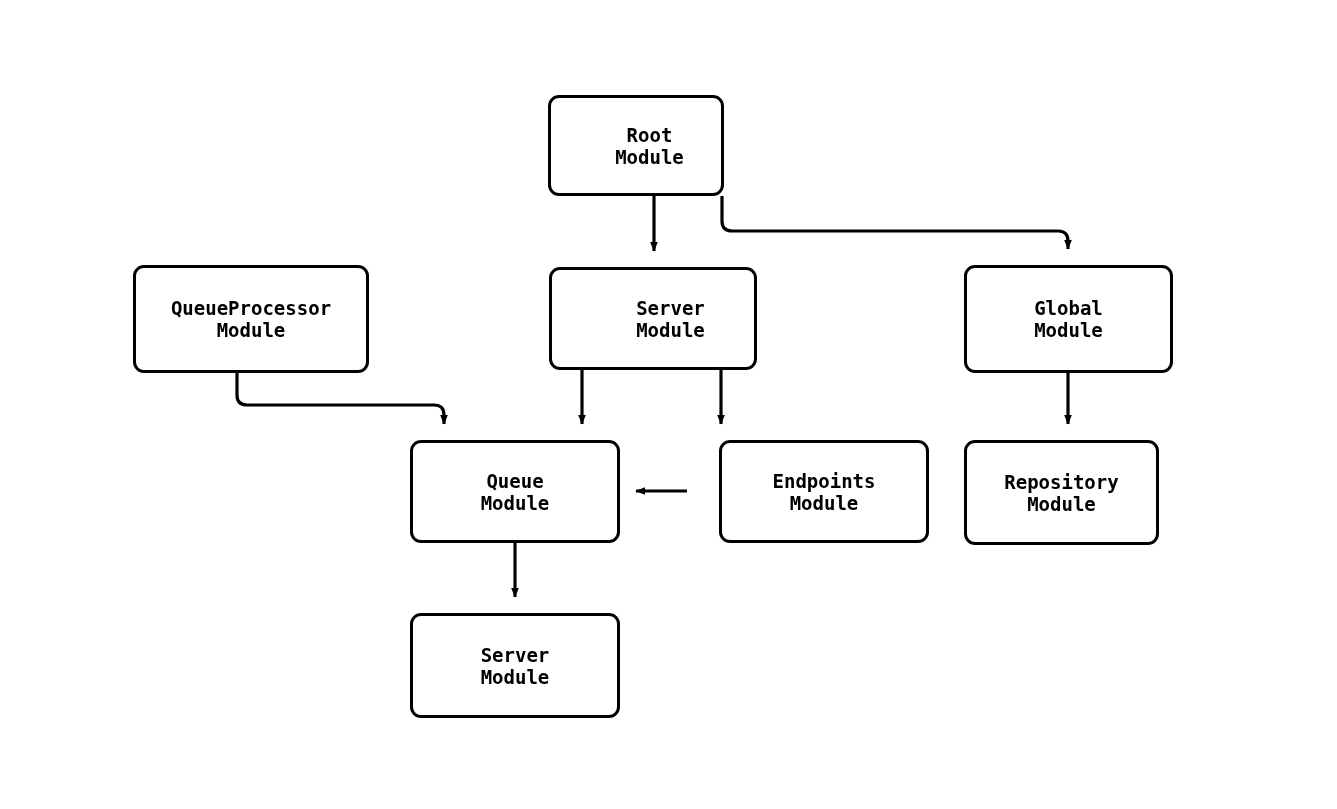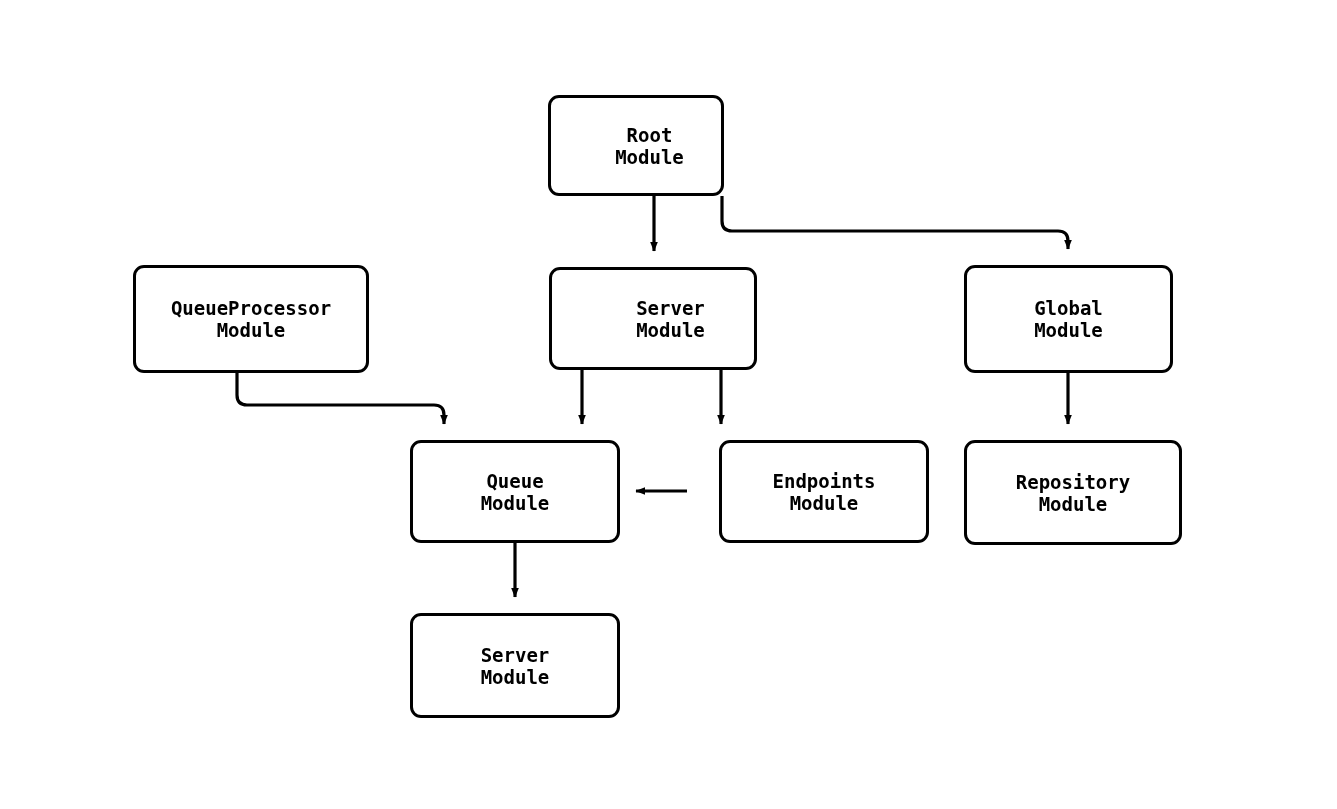--- a/index.html
+++ b/index.html
@@ -107,21 +107,21 @@
   <div class="node" style="left:410px; top:440px; width:210px; height:103px;">
     <div class="node-label">Queue</div>
     <div class="node-label">Module</div>
   </div>
 
   <div class="node" style="left:687px; top:440px; width:210px; height:103px;margin-left:32px;">
     <div class="node-label">Endpoints</div>
     <div class="node-label">Module</div>
   </div>
 
-  <div class="node" style="left:964px; top:440px; width:218px; height:105px;">
+  <div class="node" style="left:964px; top:440px; width:195px; height:105px;">
     <div class="node-label">Repository</div>
     <div class="node-label">Module</div>
   </div>
 
   <div class="node" style="left:410px; top:613px; width:210px; height:105px;">
     <div class="node-label">Server</div>
     <div class="node-label">Module</div>
   </div>
 
 </div>

